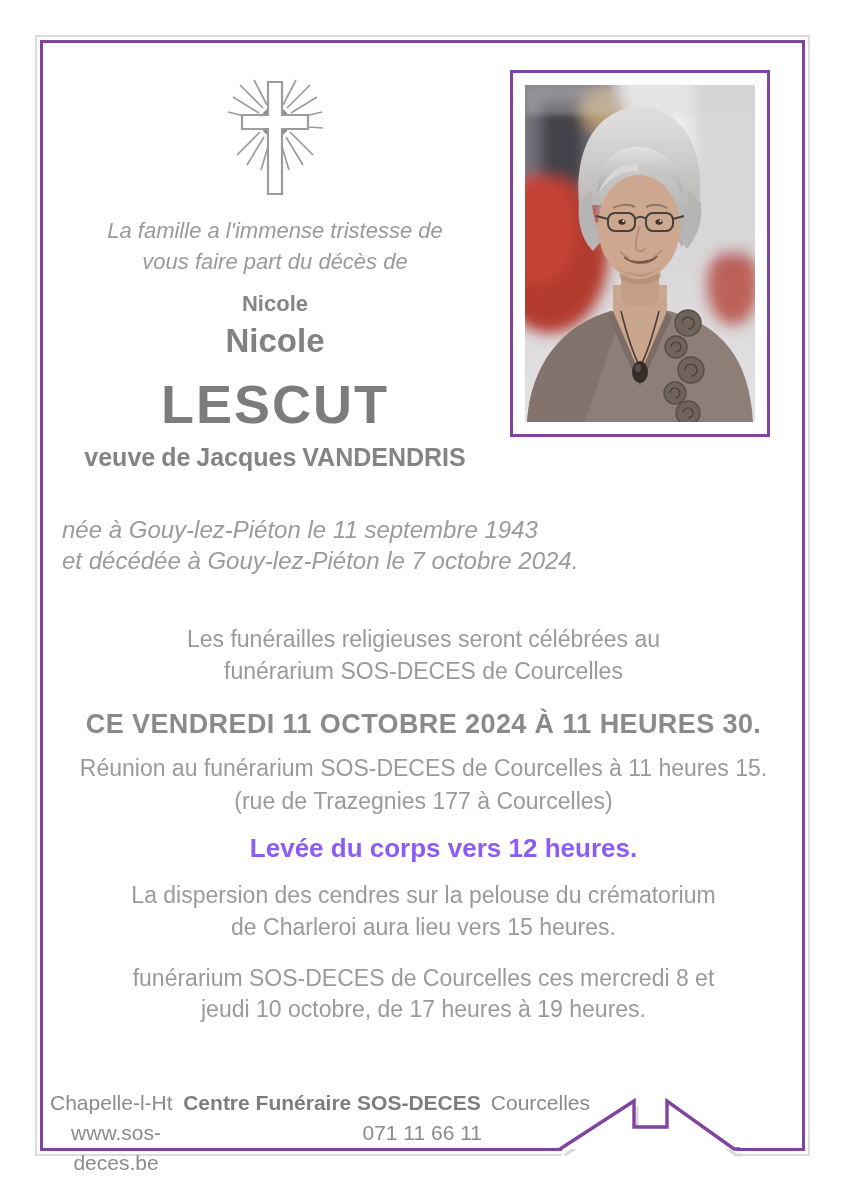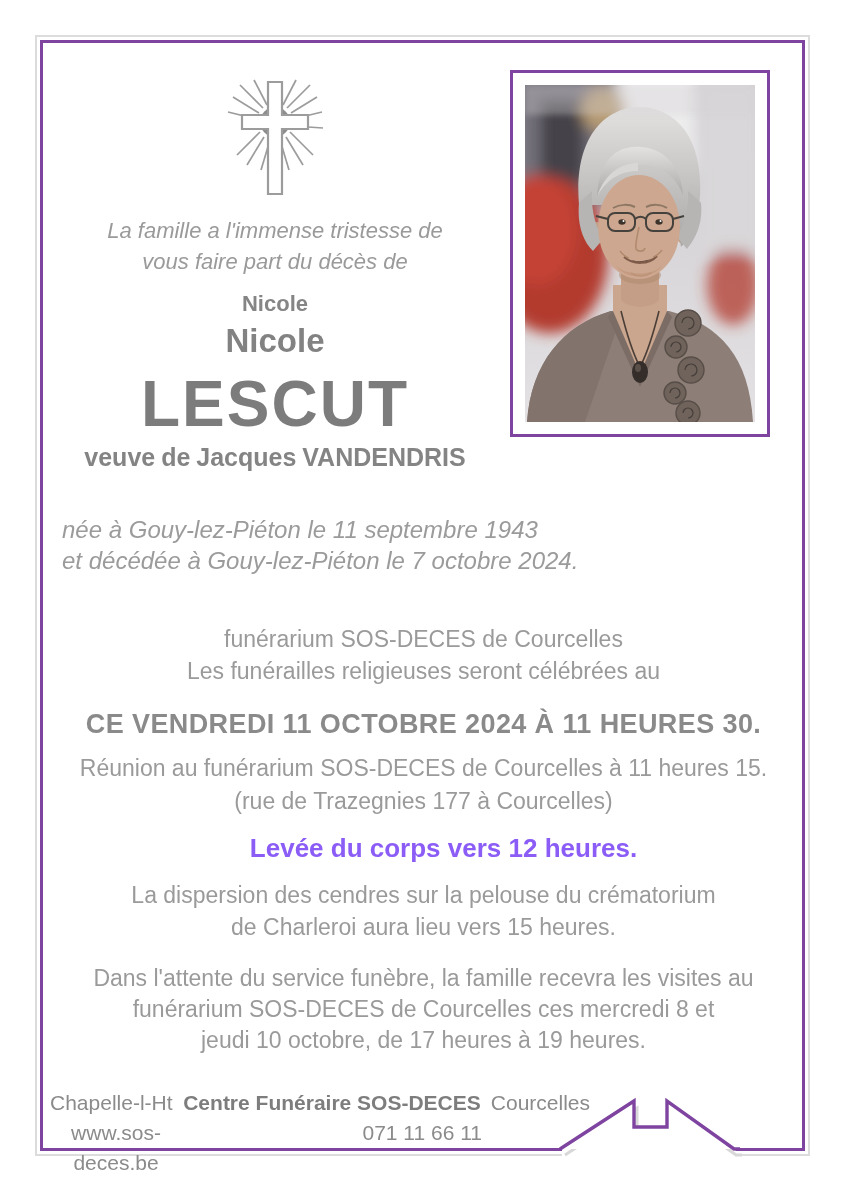--- a/index.html
+++ b/index.html
@@ -14,21 +14,21 @@
     box-shadow:0 0 0 3px #ffffff,0 0 0 5px #dcdcdc;
   }
   
   .left-col{
     position:absolute;left:40px;top:40px;width:470px;text-align:center;color:#9a9a9a;
   }
   .cross{display:block;margin:36px auto 0 auto;}
   .intro{margin-top:17px;font-size:22px;line-height:31px;color:#9a9a9a;font-style:italic;}
   .madame{margin-top:14px;font-size:22px;line-height:26px;font-weight:bold;color:#858585;}
   .firstname{margin-top:4px;font-size:33px;line-height:40px;font-weight:bold;color:#828282;}
-  .lastname{margin-top:16px;font-size:64px;line-height:54px;font-weight:bold;letter-spacing:2px;color:#7c7c7c;}
+  .lastname{margin-top:16px;font-size:54px;line-height:54px;font-weight:bold;letter-spacing:2px;color:#7c7c7c;}
   .widow{margin-top:12px;font-size:25px;line-height:28px;font-weight:bold;color:#848484;word-spacing:-1px;}
   
   .life{
     position:absolute;left:62px;top:514px;width:600px;text-align:left;
     font-style:italic;font-size:24px;line-height:31px;color:#9b9b9b;
   }
   
   .photo-frame{
     position:absolute;left:510px;top:70px;width:230px;height:337px;
     border:3px solid #7e44a0;padding:12px;background:#ffffff;
@@ -198,40 +198,39 @@
       <path d="M150,308 m-5,0 a5,5 0 1,1 5,5"></path>
       <path d="M163,328 m-5,0 a5,5 0 1,1 5,5"></path>
     </g>
     <g filter="url(#blur3)" opacity="0.35">
       <rect x="0" y="0" width="230" height="30" fill="#d4d2d4"></rect>
     </g>
   </svg>
 </div>
 
 <div class="block p-light p1">
+  <div>Les funérailles religieuses seront célébrées au</div>
   <div>funérarium SOS-DECES de Courcelles</div>
-  <div>Les funérailles religieuses seront célébrées au</div>
 </div>
 
 <div class="block date-line">CE VENDREDI 11 OCTOBRE 2024 À 11 HEURES 30.</div>
 
 <div class="block p-light p2">
   <div>Réunion au funérarium SOS-DECES de Courcelles à 11 heures 15.</div>
   <div>(rue de Trazegnies 177 à Courcelles)</div>
 </div>
 
 <div class="block levee">Levée du corps vers 12 heures.</div>
 
 <div class="block p-light p3">
   <div>La dispersion des cendres sur la pelouse du crématorium</div>
   <div>de Charleroi aura lieu vers 15 heures.</div>
 </div>
 
 <div class="block p-light p4">
-  <div>Dans l'attente du service funèbre, la famille recevra les visites au</div>
   <div>funérarium SOS-DECES de Courcelles ces mercredi 8 et</div>
   <div>jeudi 10 octobre, de 17 heures à 19 heures.</div>
 </div>
 
 <div class="footer">
   <div class="f-left">Chapelle-l-Ht</div>
   <div class="f-center f-bold">Centre Funéraire SOS-DECES</div>
   <div class="f-right">Courcelles</div>
   <div class="f-center">www.sos-deces.be</div>
   <div class="f-right">071 11 66 11</div>

